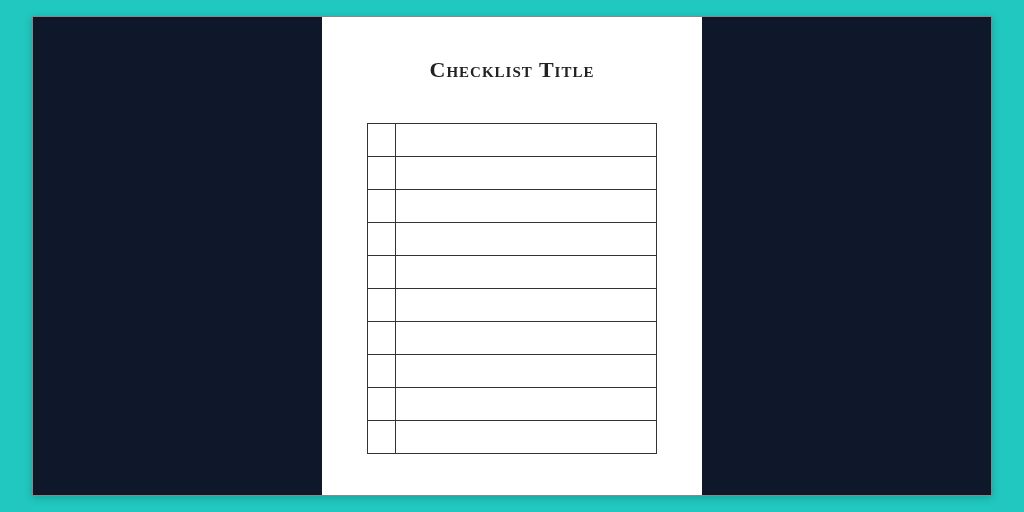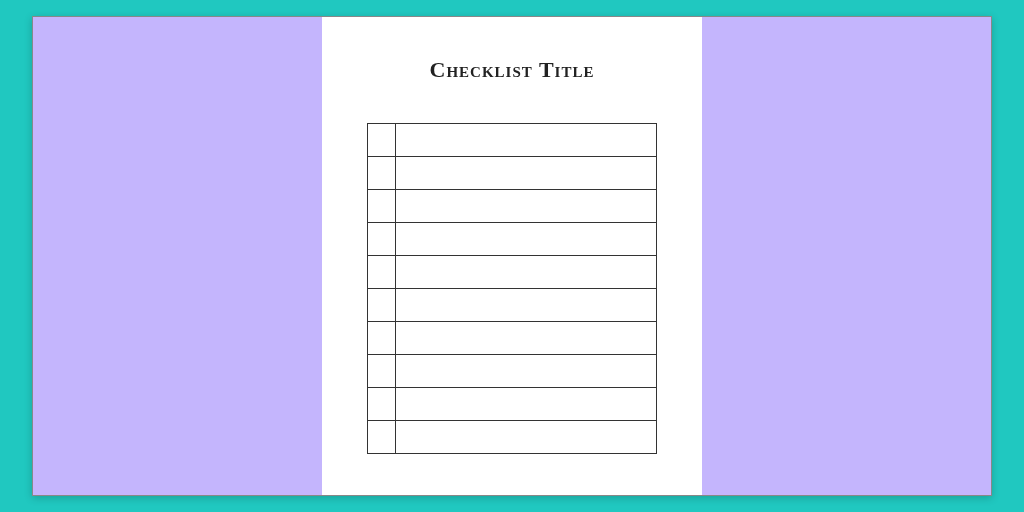--- a/index.html
+++ b/index.html
@@ -12,21 +12,21 @@
       height: 512px;
       background: #20c8c0;
       display: flex;
       align-items: center;
       justify-content: center;
       font-family: Georgia, 'Times New Roman', serif;
     }
     .frame {
       width: 960px;
       height: 480px;
-      background: #c4b5fd;
+      background: #0f172a;
       border: 1px solid #888;
       box-shadow: 0 2px 8px rgba(0,0,0,0.2);
       display: flex;
       justify-content: center;
       overflow: hidden;
     }
     .page {
       width: 380px;
       height: 100%;
       background: #ffffff;

